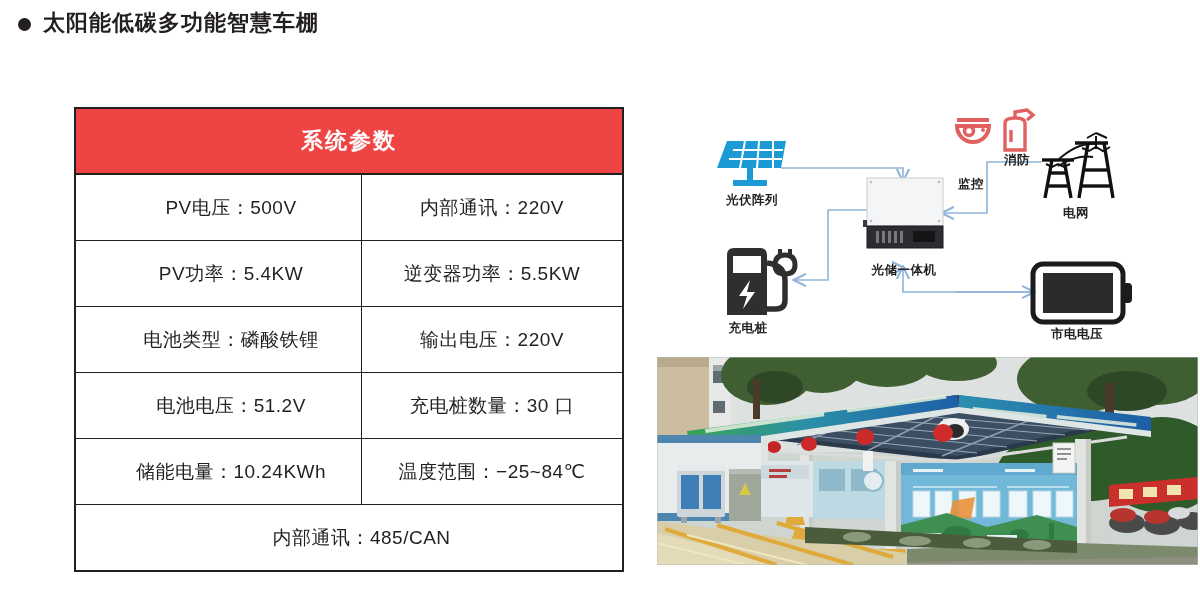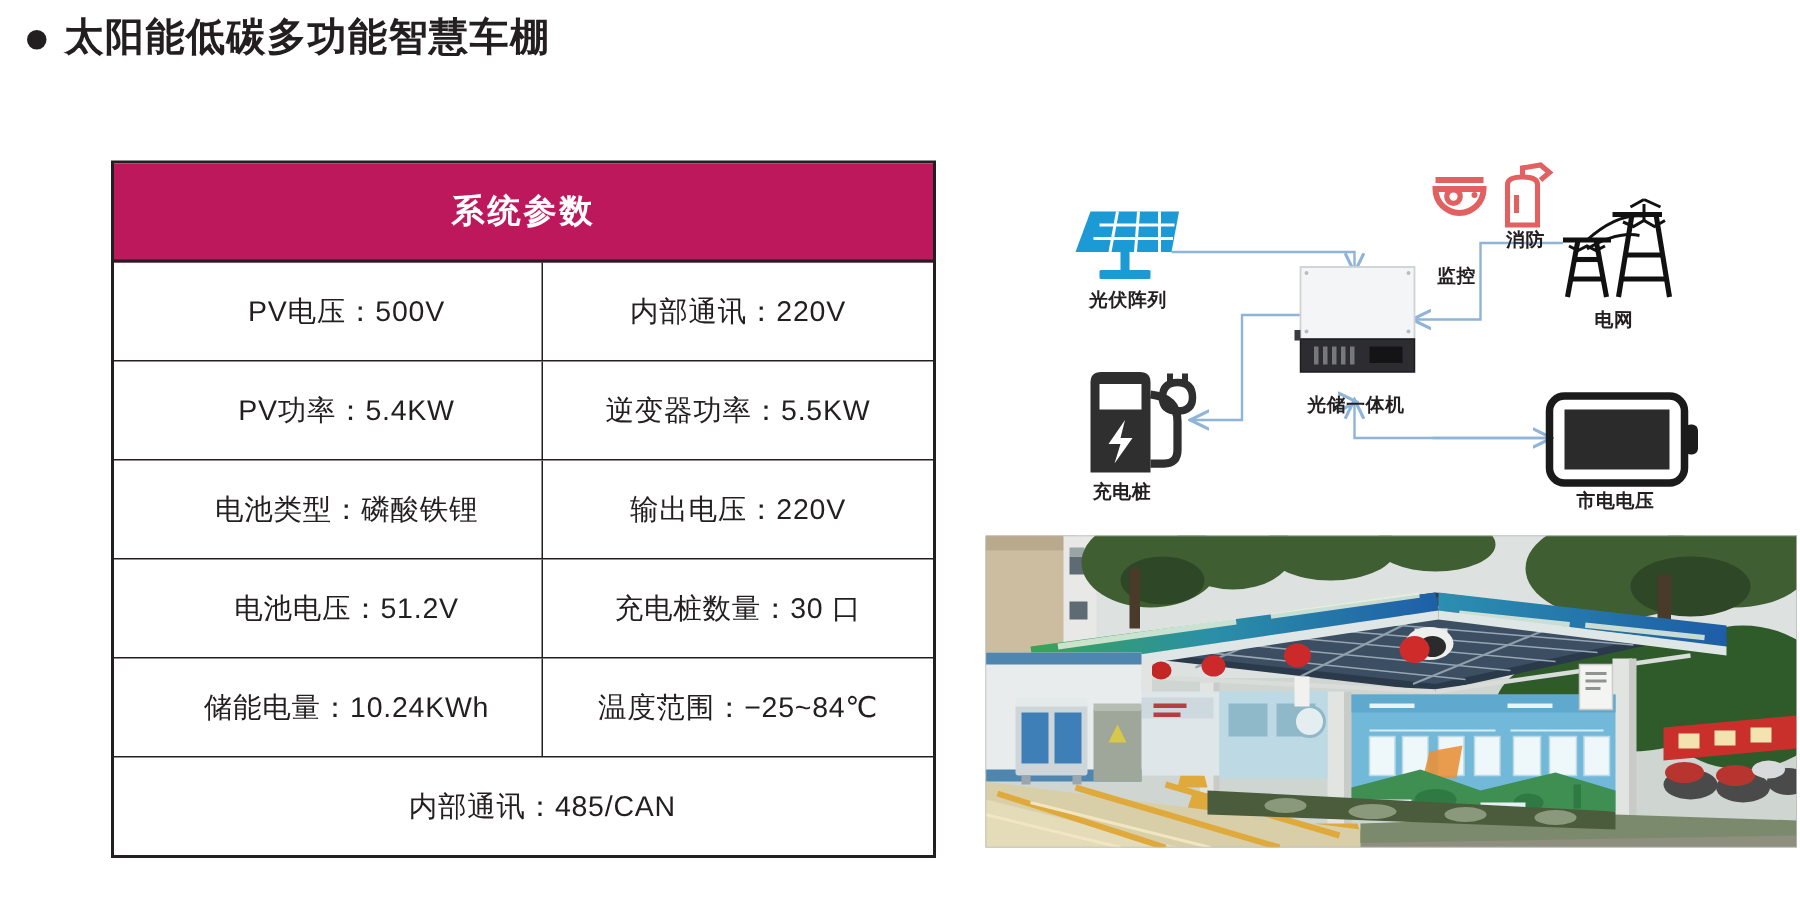--- a/index.html
+++ b/index.html
@@ -14,34 +14,34 @@
   #page-title{
     position:absolute;left:18px;top:12px;
     display:flex;align-items:center;gap:12px;
   }
   #page-title .bullet{
     width:13px;height:13px;border-radius:50%;
     background:#231f20;display:block;flex:none;
     margin-top:3px;
   }
   #page-title .txt{
-    font-size:26px;font-weight:700;letter-spacing:1px;
-    line-height:1;white-space:nowrap;font-family:Liberation Serif, serif;
+    font-size:22px;font-weight:700;letter-spacing:1px;
+    line-height:1;white-space:nowrap;
   }
 
   
   #spec-table{
     position:absolute;left:74px;top:107px;
     width:550px;
     border:2px solid #231f20;
     box-sizing:border-box;
     background:#fff;
   }
   #spec-table .thead{
-    background:#be185d;
+    background:#ef4444;
     height:64px;
     display:flex;align-items:center;justify-content:center;
     border-bottom:2px solid #231f20;
   }
   #spec-table .thead .t{
     color:#ffffff;font-size:22px;font-weight:700;letter-spacing:2px;
   }
   #spec-table .row{
     display:flex;height:65px;
     border-bottom:1px solid #231f20;

